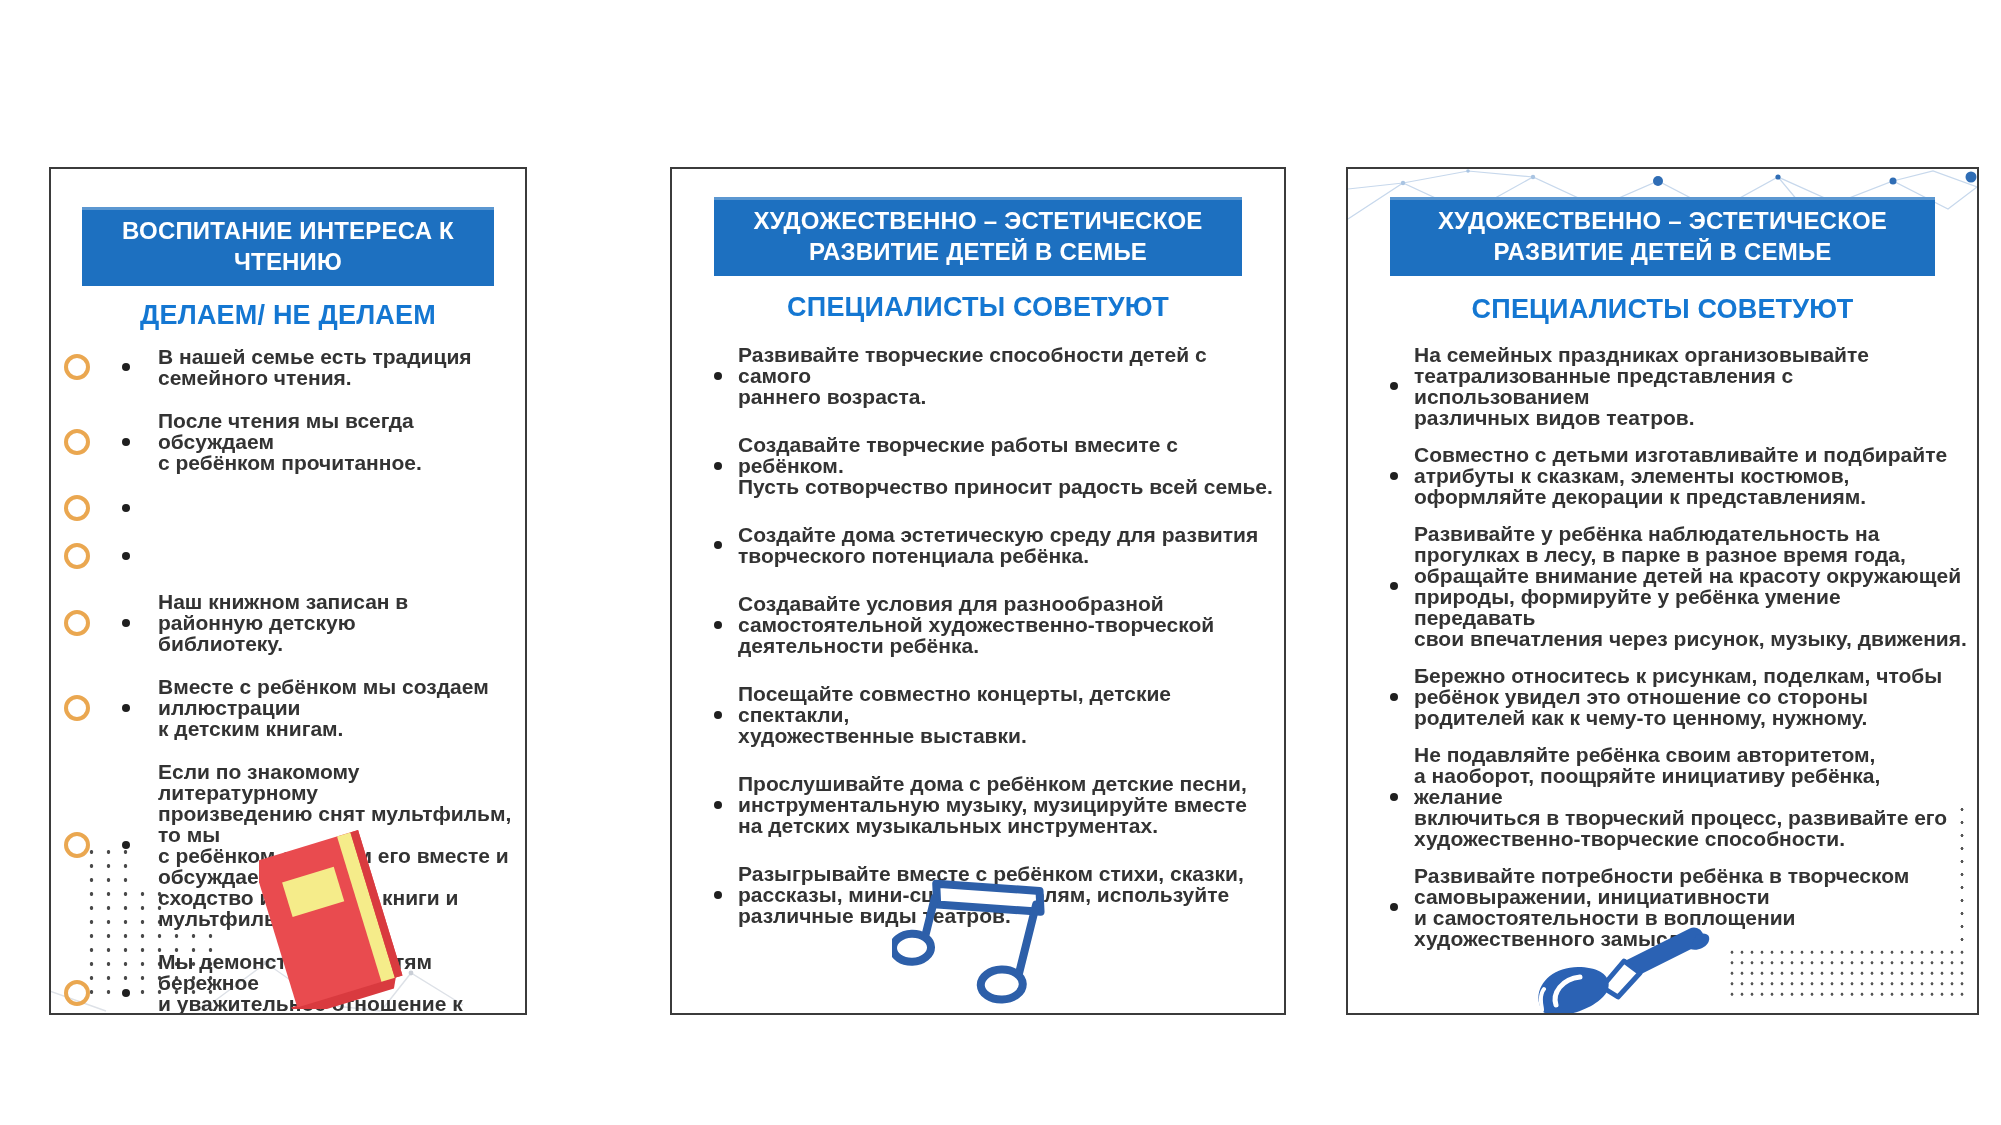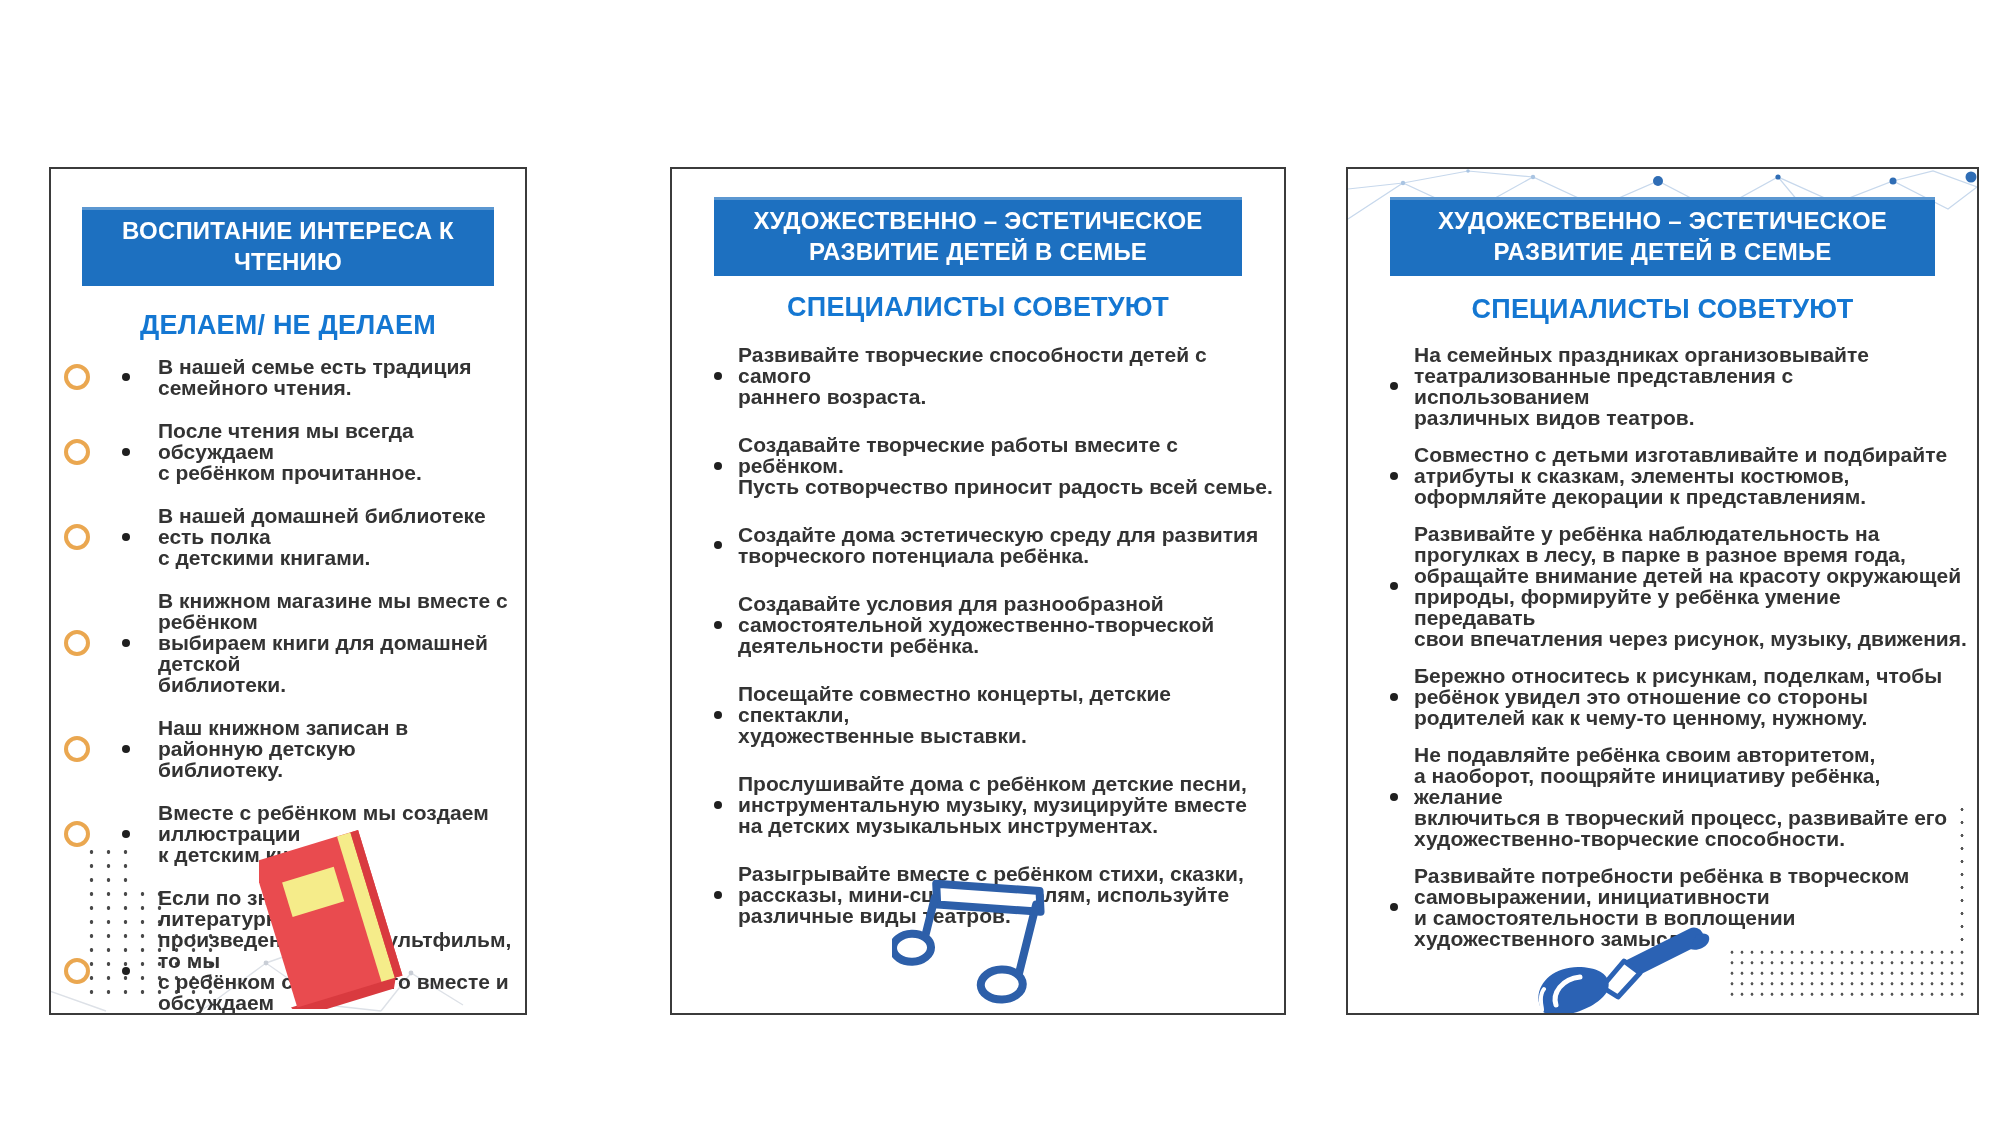--- a/index.html
+++ b/index.html
@@ -33,21 +33,21 @@
   .p2 .banner,.p3 .banner{margin:28px 42px 0;}
   .banner-text{
     color:#ffffff;font-weight:700;font-size:24px;line-height:31px;
     letter-spacing:.2px;
   }
   .subtitle{
     color:#1477d2;font-weight:700;text-align:center;
     font-size:27px;line-height:30px;letter-spacing:.2px;
     position:relative;z-index:2;
   }
-  .p1 .subtitle{margin-top:24px;}
+  .p1 .subtitle{margin-top:14px;}
   .p2 .subtitle{margin-top:16px;}
   .p3 .subtitle{margin-top:18px;}
 
   ul.list{list-style:none;margin:0;padding:0;display:flex;flex-direction:column;position:relative;z-index:2;}
   .p1 ul.list{margin-top:16px;gap:22px;}
   .p2 ul.list{margin-top:22px;gap:27px;}
   .p3 ul.list{margin-top:20px;gap:16px;}
   li.row{display:flex;align-items:center;}
   .txt{
     font-size:21px;line-height:21px;font-weight:700;color:#333333;
@@ -103,30 +103,25 @@
       <li class="row">
         <span class="ring"></span>
         <span class="dot"></span>
         <span class="txt pre">После чтения мы всегда обсуждаем
 с ребёнком прочитанное.</span>
       </li>
 
       <li class="row">
         <span class="ring"></span>
         <span class="dot"></span>
-        <span class="txt pre">В нашей домашней библиотеке есть полка
-с детскими книгами.</span>
-      </li>
-
-      <li class="row">
-        <span class="ring"></span>
-        <span class="dot"></span>
-        <span class="txt pre">В книжном магазине мы вместе с ребёнком
-выбираем книги для домашней детской
-библиотеки.</span>
+      </li>
+
+      <li class="row">
+        <span class="ring"></span>
+        <span class="dot"></span>
       </li>
 
       <li class="row">
         <span class="ring"></span>
         <span class="dot"></span>
         <span class="txt pre">Наш книжном записан в районную детскую
 библиотеку.</span>
       </li>
 
       <li class="row">

